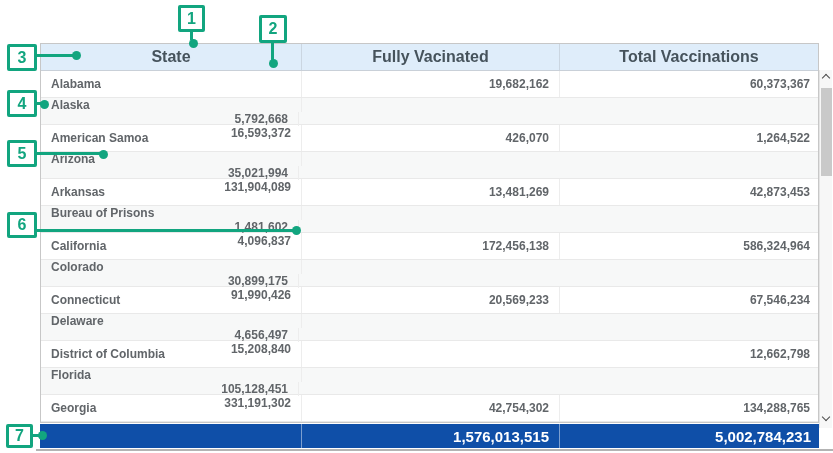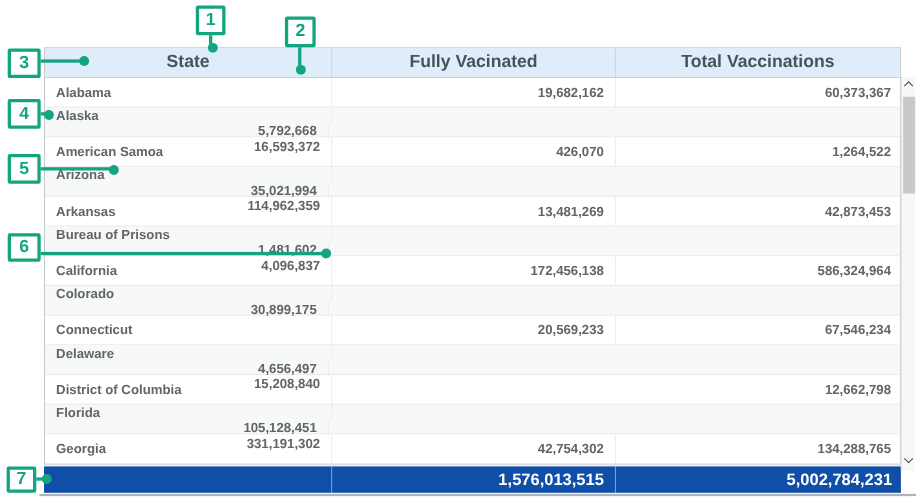--- a/index.html
+++ b/index.html
@@ -114,40 +114,41 @@
           <div class="td num last">16,593,372</div>
         </div>
         <div class="trow">
           <div class="td state">American Samoa</div>
           <div class="td num">426,070</div>
           <div class="td num last">1,264,522</div>
         </div>
         <div class="trow alt">
           <div class="td state">Arizona</div>
           <div class="td num">35,021,994</div>
-          <div class="td num last">114,962,359</div>
+          <div class="td num last">131,904,089</div>
         </div>
         <div class="trow">
           <div class="td state">Arkansas</div>
           <div class="td num">13,481,269</div>
           <div class="td num last">42,873,453</div>
         </div>
         <div class="trow alt">
           <div class="td state">Bureau of Prisons</div>
           <div class="td num">1,481,602</div>
           <div class="td num last">4,096,837</div>
         </div>
         <div class="trow">
           <div class="td state">California</div>
           <div class="td num">172,456,138</div>
           <div class="td num last">586,324,964</div>
         </div>
         <div class="trow alt">
           <div class="td state">Colorado</div>
           <div class="td num">30,899,175</div>
+          <div class="td num last">91,990,426</div>
         </div>
         <div class="trow">
           <div class="td state">Connecticut</div>
           <div class="td num">20,569,233</div>
           <div class="td num last">67,546,234</div>
         </div>
         <div class="trow alt">
           <div class="td state">Delaware</div>
           <div class="td num">4,656,497</div>
           <div class="td num last">15,208,840</div>

